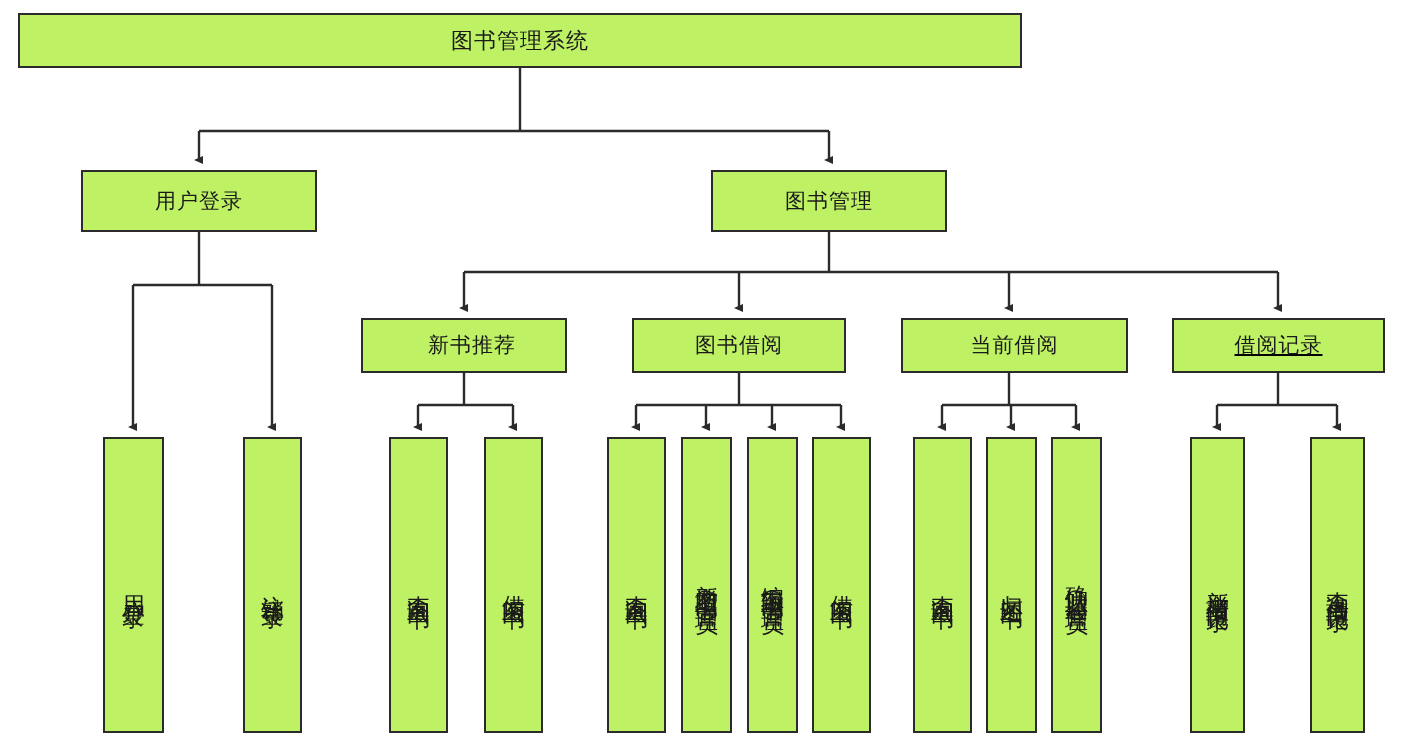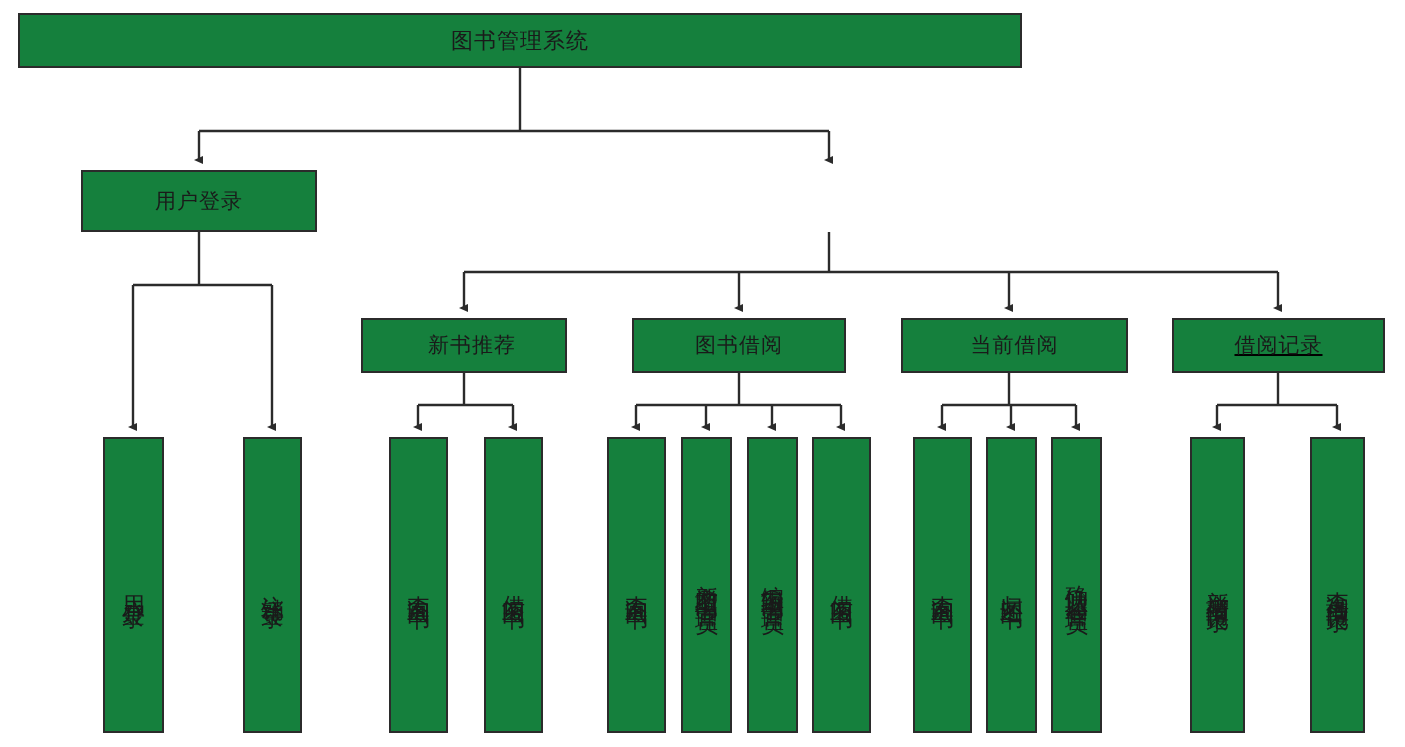--- a/index.html
+++ b/index.html
@@ -11,21 +11,21 @@
     overflow:hidden;
     position:relative;
   }
   #diagram-root{position:absolute;left:0;top:0;width:1405px;height:747px;}
 
   svg#connectors{position:absolute;left:0;top:0;width:1405px;height:747px;pointer-events:none;}
 
   .node{
     position:absolute;
     box-sizing:border-box;
-    background:#15803d;
+    background:#bef264;
     border:2px solid #2b2b2b;
     display:flex;
     align-items:center;
     justify-content:center;
   }
   .node .node-label{
     color:#1a1a1a;
     letter-spacing:1px;
     white-space:nowrap;
     line-height:1.15;
@@ -115,20 +115,23 @@
     </g>
   </svg>
 
   <div class="node horiz root" style="left:18px;top:13px;width:1004px;height:55px;">
     <span class="node-label">图书管理系统</span>
   </div>
 
   <div class="node horiz" style="left:81px;top:170px;width:236px;height:62px;">
     <span class="node-label">用户登录</span>
   </div>
+  <div class="node horiz" style="left:711px;top:170px;width:236px;height:62px;">
+    <span class="node-label">图书管理</span>
+  </div>
 
   <div class="node horiz" style="left:361px;top:318px;width:206px;height:55px;padding-left:16px;">
     <span class="node-label">新书推荐</span>
   </div>
   <div class="node horiz" style="left:632px;top:318px;width:214px;height:55px;">
     <span class="node-label">图书借阅</span>
   </div>
   <div class="node horiz" style="left:901px;top:318px;width:227px;height:55px;">
     <span class="node-label">当前借阅</span>
   </div>

